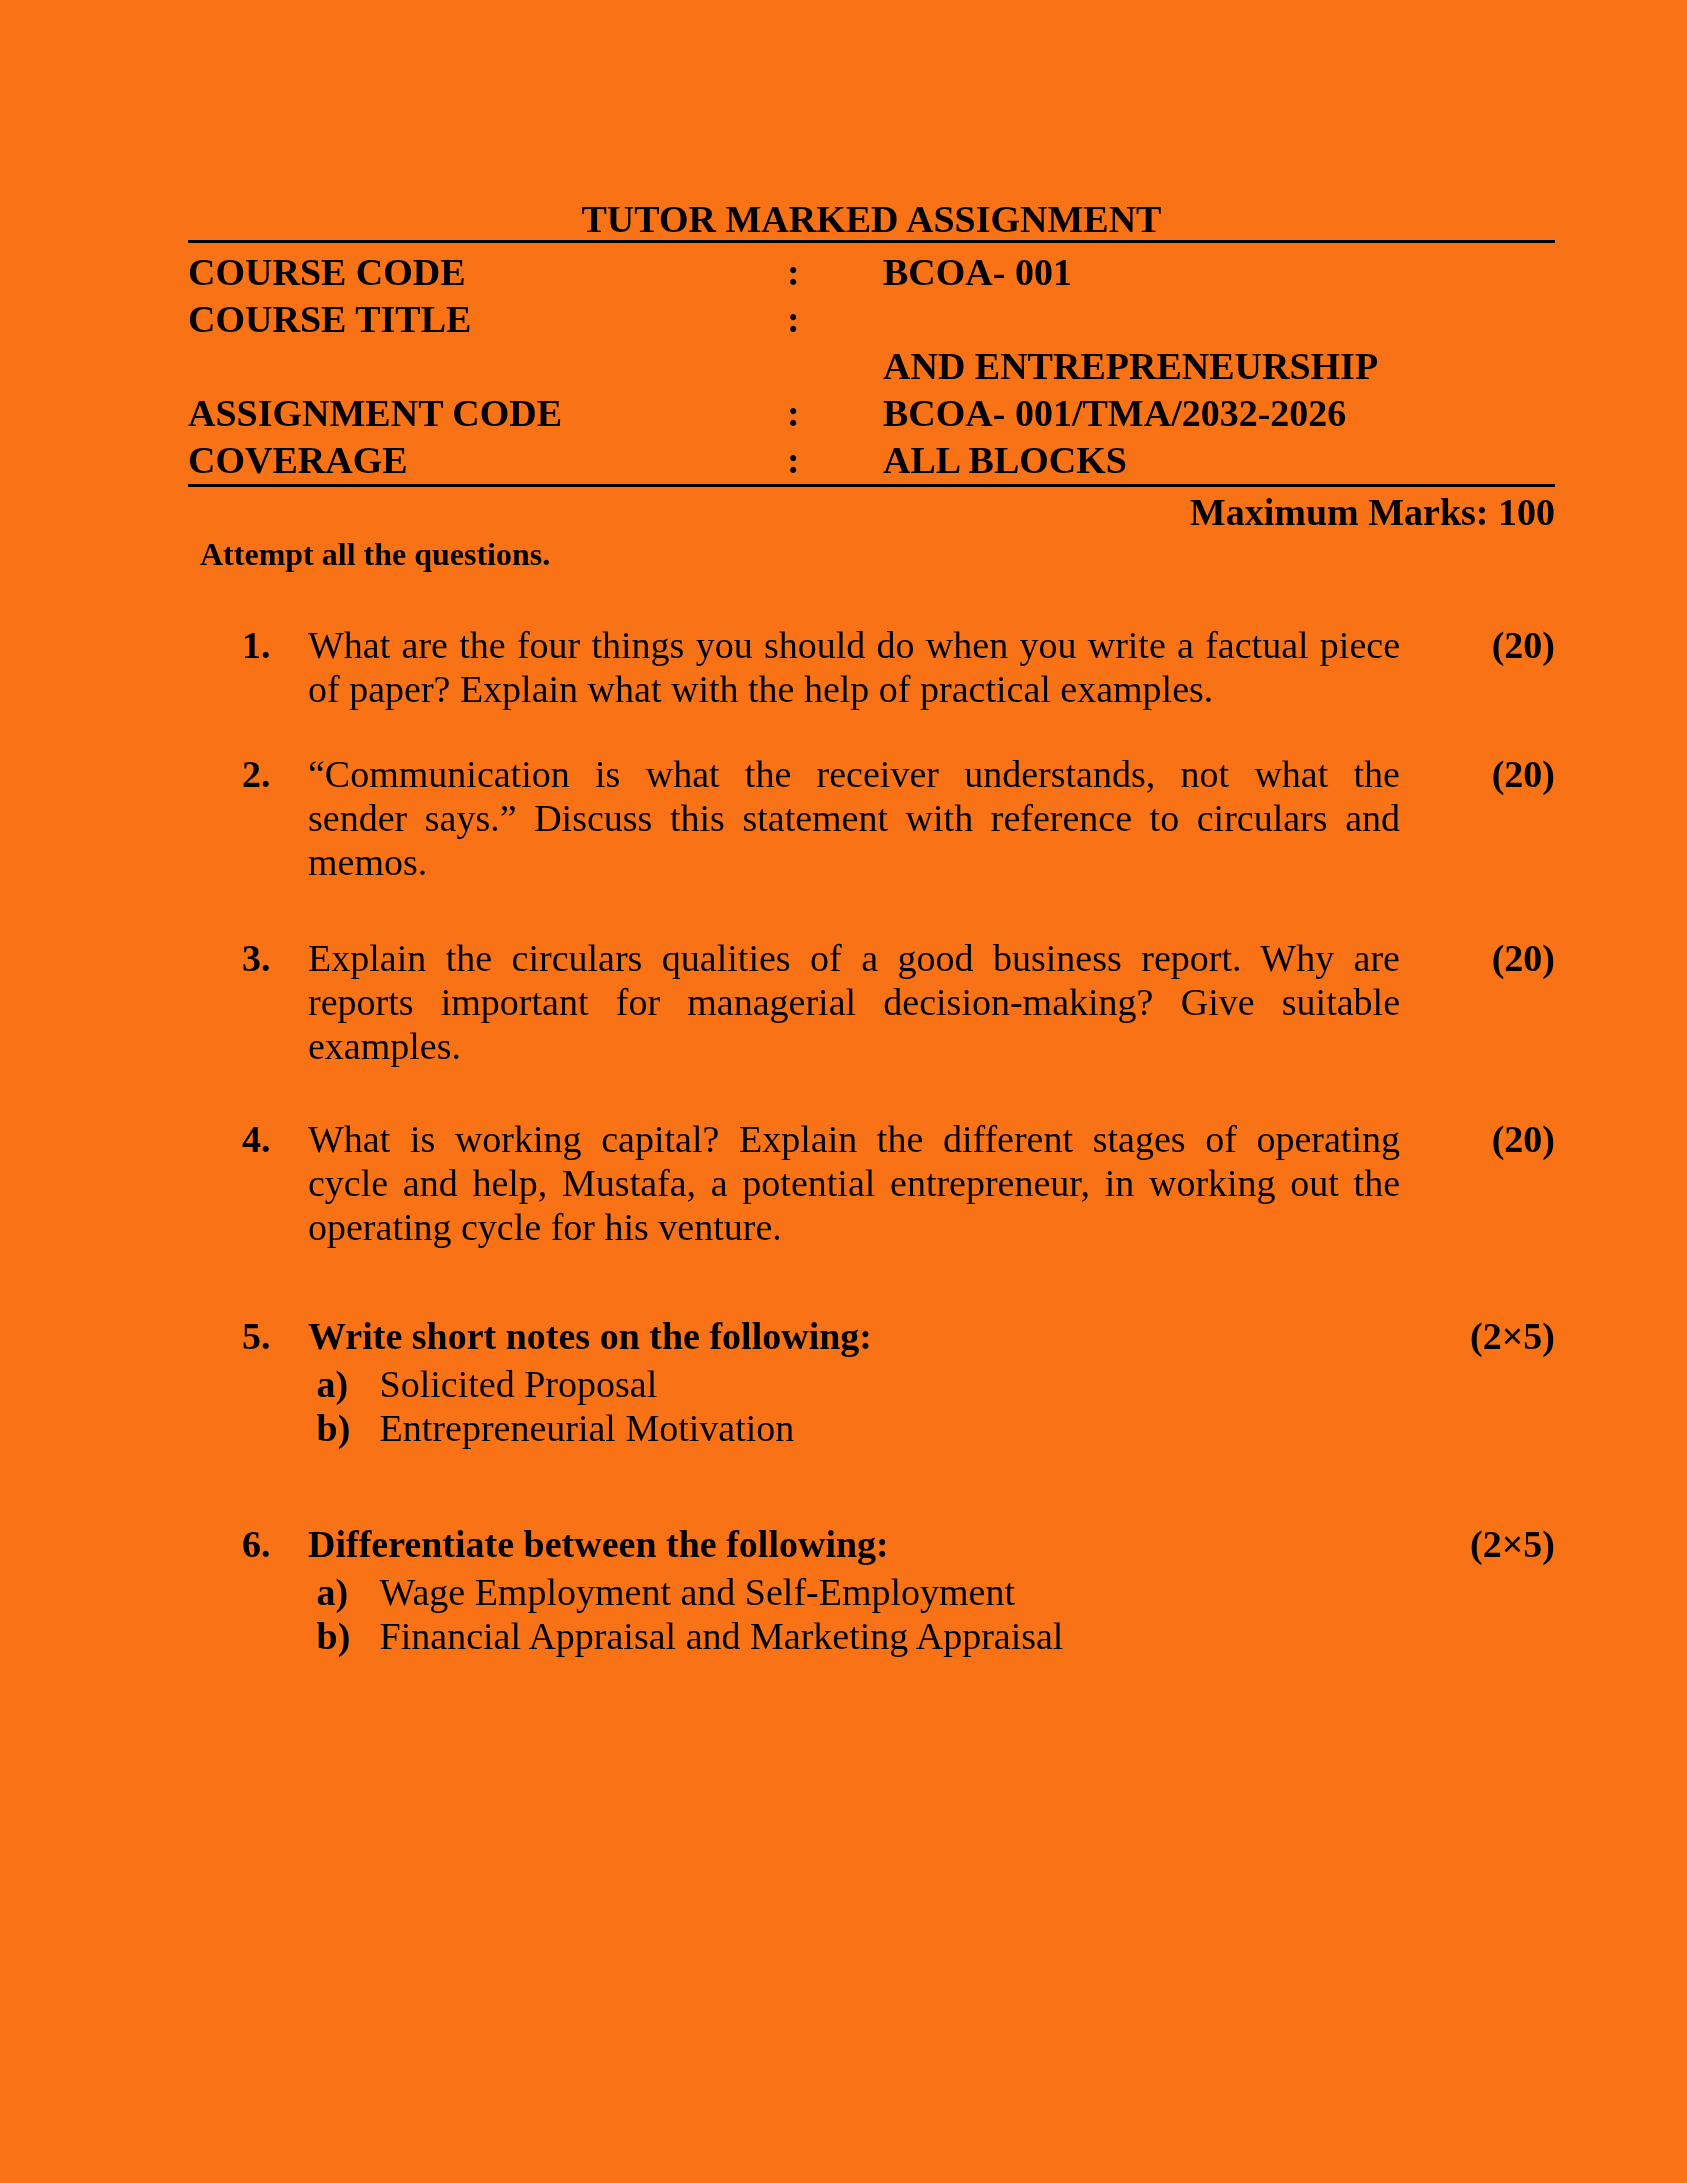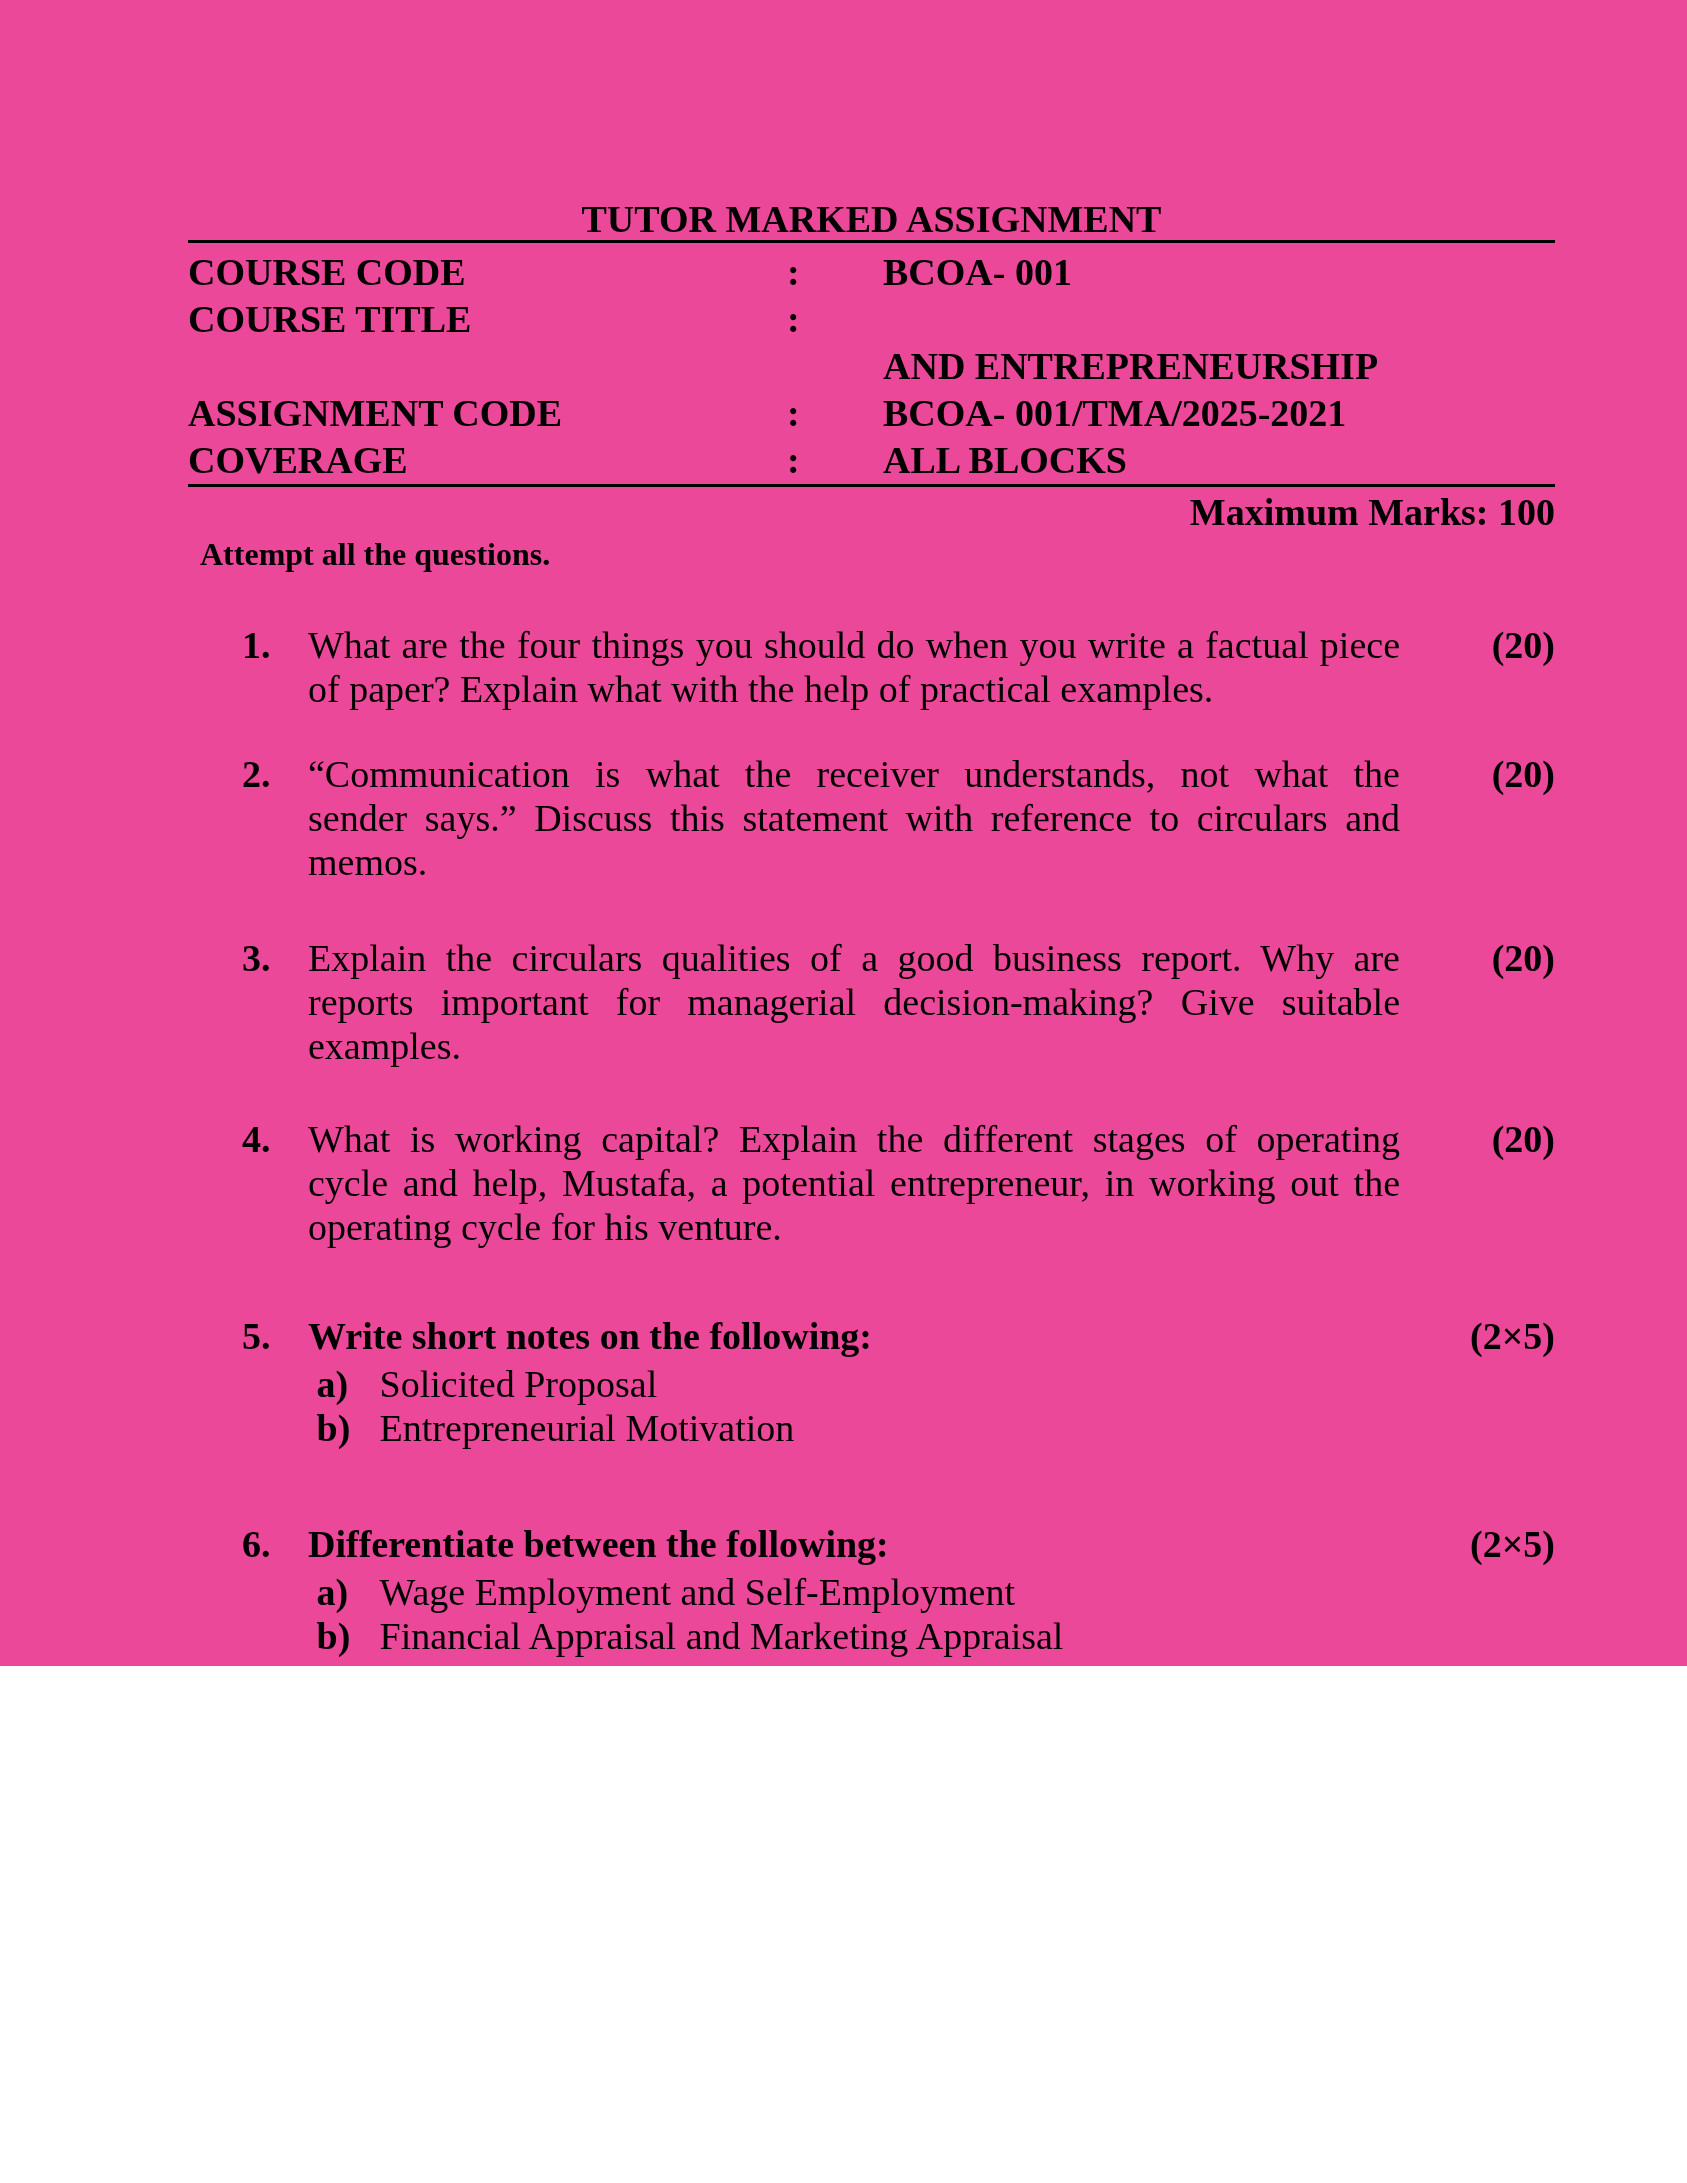--- a/index.html
+++ b/index.html
@@ -1,21 +1,21 @@
 <!DOCTYPE html>
 <html style="font-size:10.6px"><head>
 <meta charset="utf-8">
 <style>
   * { margin: 0; padding: 0; box-sizing: border-box; }
   html, body { background: #ffffff; }
   .page {
     position: relative;
     width: 1687px;
-    height: 1666px;
-    background: #ec4899;
+    height: 2183px;
+    background: #f97316;
     color: #000000;
     font-family: "Liberation Serif", "DejaVu Serif", serif;
     padding: 198px 132px 0 188px;
     overflow: hidden;
   }
   .doc-title {
     font-size: 38px;
     font-weight: bold;
     line-height: 42px;
     text-align: center;
@@ -88,21 +88,21 @@
       <div class="info-colon">:</div>
     </div>
     <div class="info-row">
       <div class="info-label"></div>
       <div class="info-colon"></div>
       <div class="info-value">AND ENTREPRENEURSHIP</div>
     </div>
     <div class="info-row">
       <div class="info-label">ASSIGNMENT CODE</div>
       <div class="info-colon">:</div>
-      <div class="info-value">BCOA- 001/TMA/2025-2021</div>
+      <div class="info-value">BCOA- 001/TMA/2032-2026</div>
     </div>
     <div class="info-row">
       <div class="info-label">COVERAGE</div>
       <div class="info-colon">:</div>
       <div class="info-value">ALL BLOCKS</div>
     </div>
   </div>
 
   <div class="rule"></div>
 

